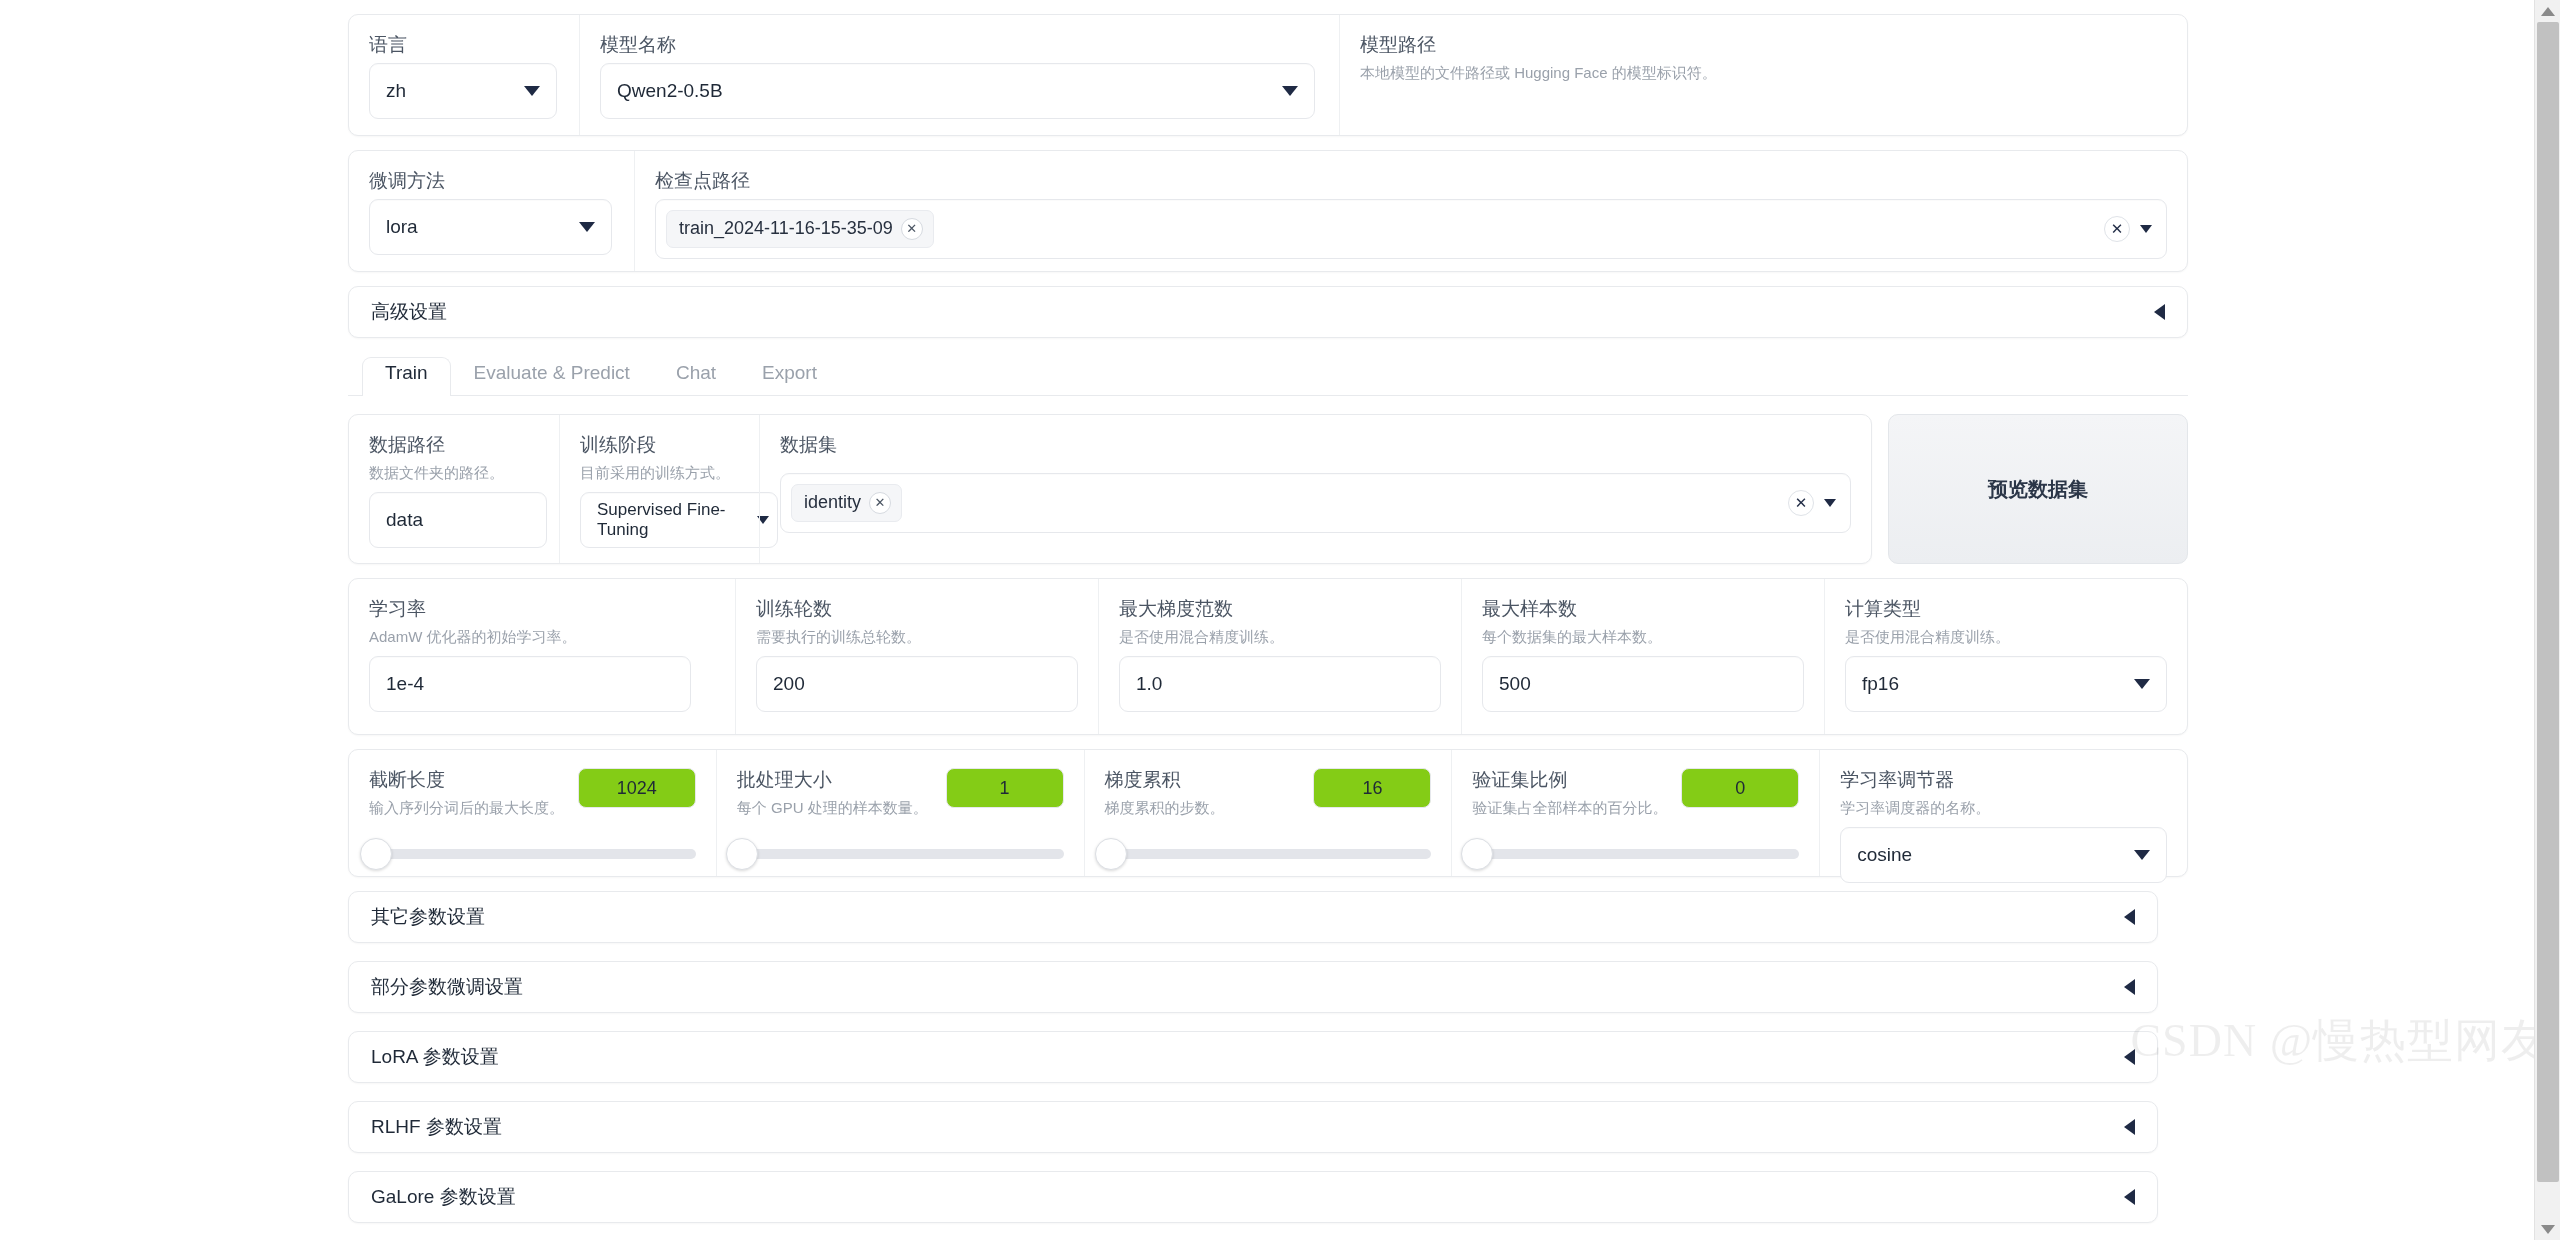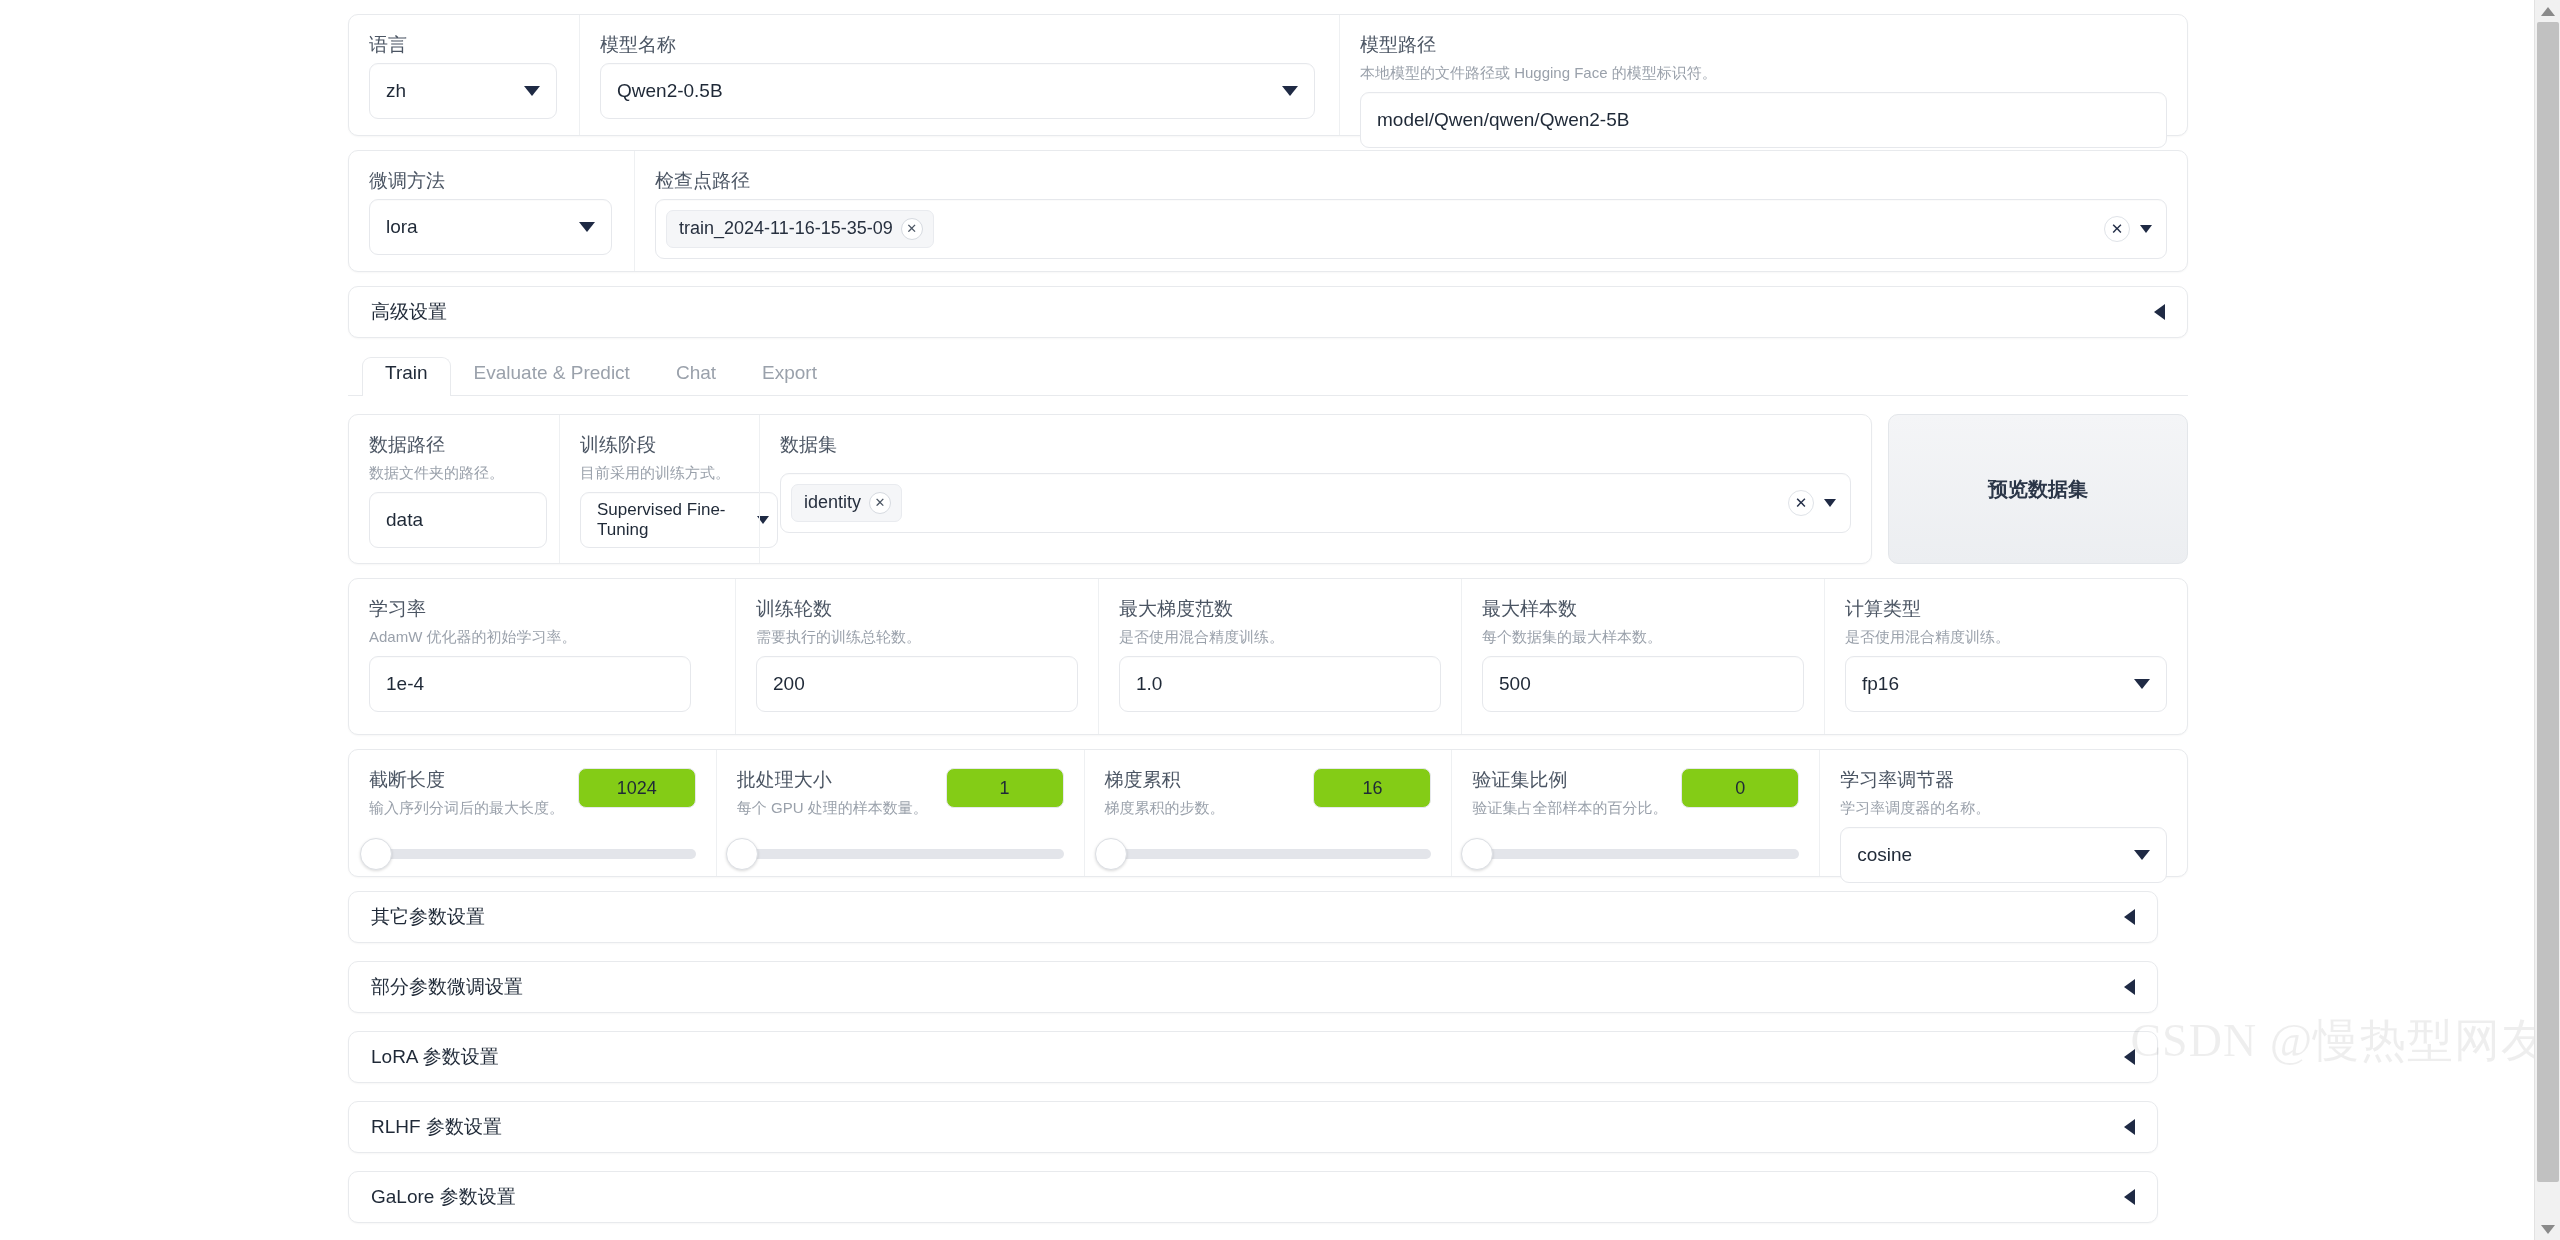--- a/index.html
+++ b/index.html
@@ -311,23 +311,20 @@
       <div class="col" style="width:760px;">
         <div class="lbl">模型名称</div>
         <div class="field sel" style="width:715px;">
           <span>Qwen2-0.5B</span>
           <span class="caret"></span>
         </div>
       </div>
       <div class="col" style="flex:1;">
         <div class="lbl">模型路径</div>
         <div class="hint">本地模型的文件路径或 Hugging Face 的模型标识符。</div>
-        <div class="field">
-          <span>model/Qwen/qwen/Qwen2-5B</span>
-        </div>
       </div>
     </div>
 
     <div class="row card" style="height:122px;">
       <div class="col" style="width:285px;">
         <div class="lbl">微调方法</div>
         <div class="field sel" style="width:243px;">
           <span>lora</span>
           <span class="caret"></span>
         </div>

